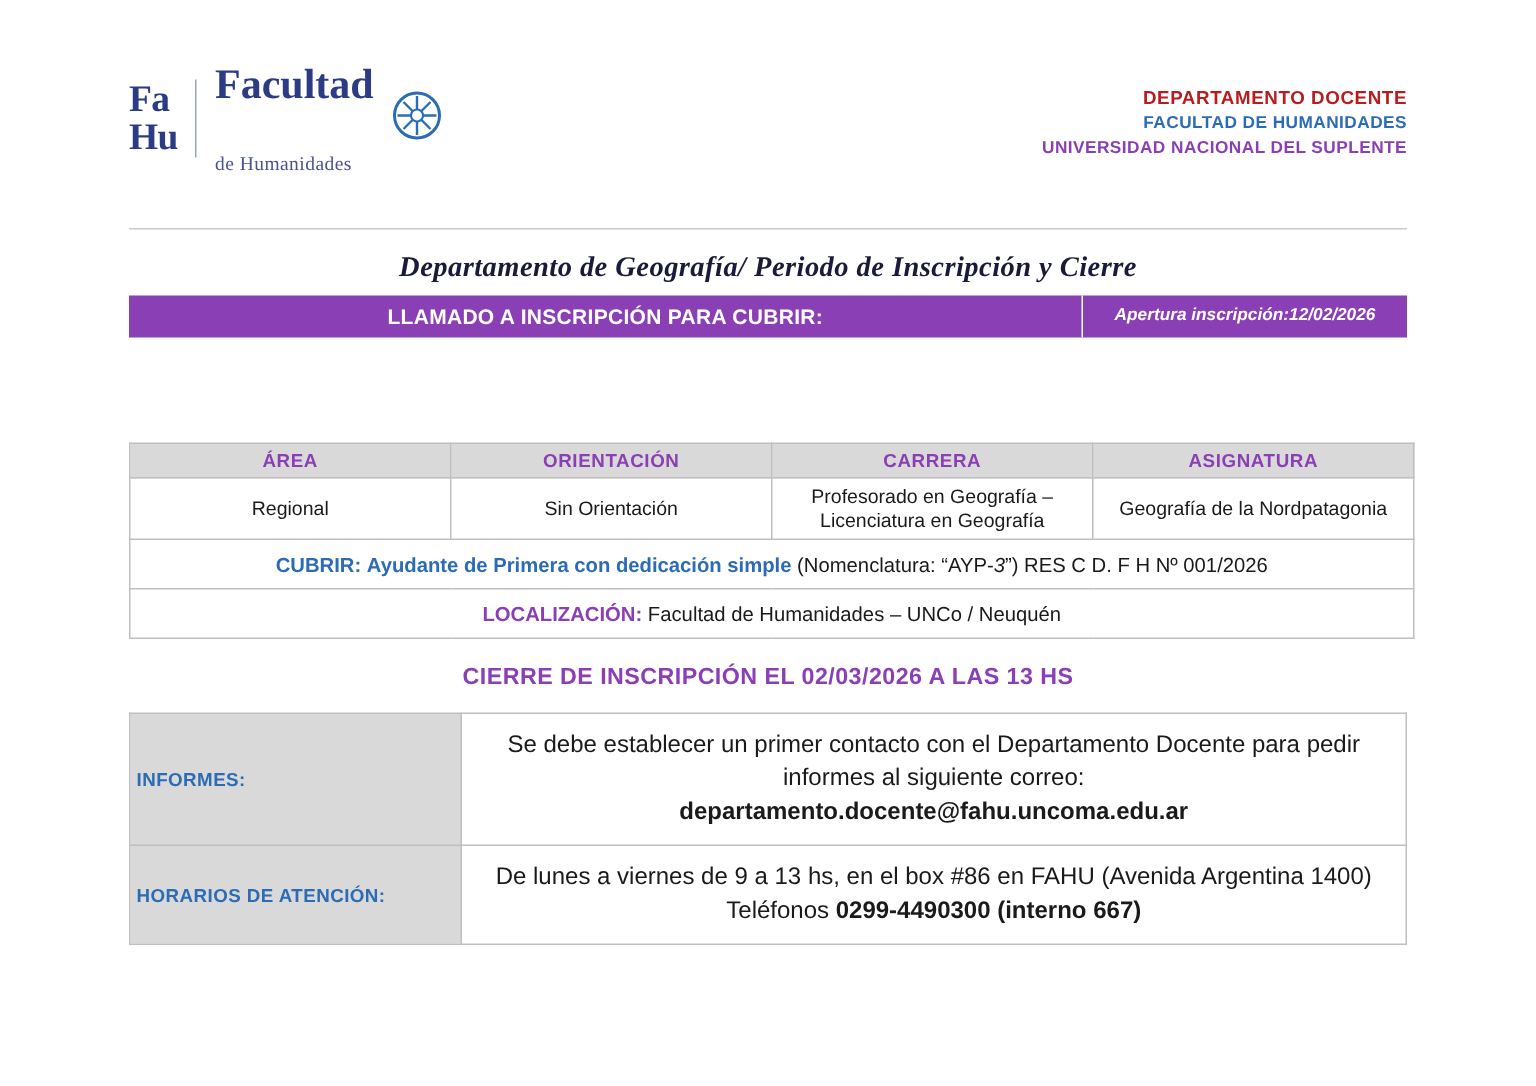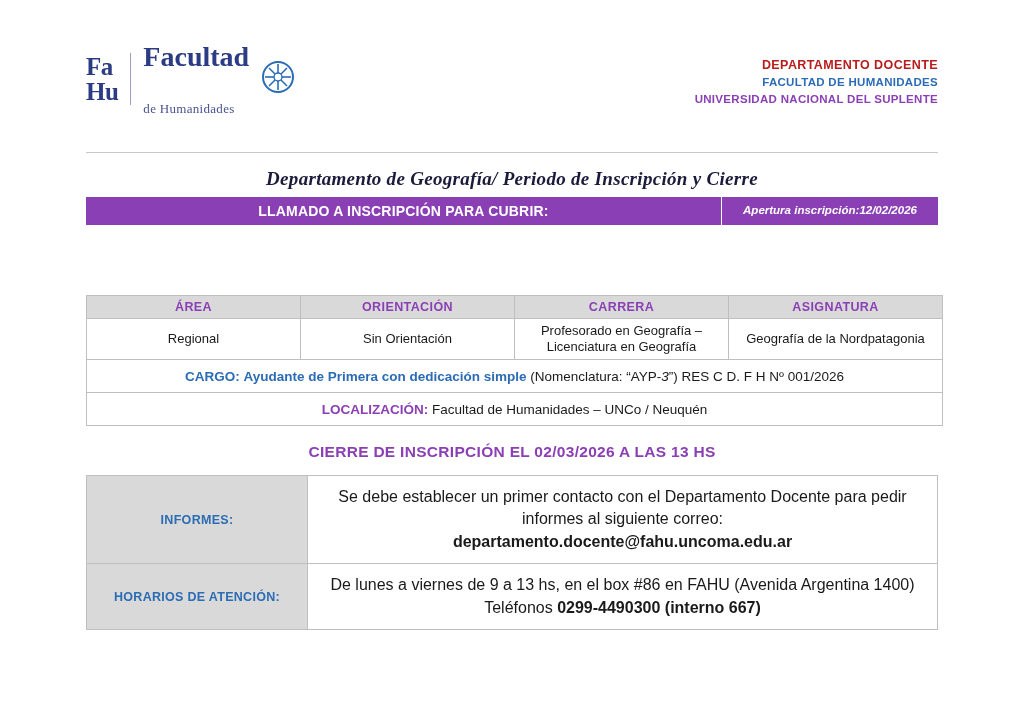--- a/index.html
+++ b/index.html
@@ -244,21 +244,20 @@
     border-collapse: collapse;
     table-layout: fixed;
   }
   .info-table td {
     border: 1px solid #bfbfbf;
     vertical-align: middle;
   }
   .info-label {
     width: 212px;
     background: #d9d9d9;
-    text-align: center;
     font-size: 12.5px;
     font-weight: bold;
     color: #2b6cb5;
     letter-spacing: 0.3px;
     padding: 6px 4px;
   }
   .info-body {
     text-align: center;
     font-size: 16px;
     color: #1a1a1a;
@@ -329,21 +328,21 @@
       <td class="th-cell" style="width:213px">ASIGNATURA</td>
     </tr>
     <tr>
       <td class="td-cell">Regional</td>
       <td class="td-cell">Sin Orientación</td>
       <td class="td-cell">Profesorado en Geografía – Licenciatura en Geografía</td>
       <td class="td-cell">Geografía de la Nordpatagonia</td>
     </tr>
     <tr>
       <td class="row-wide" colspan="4">
-        <span class="lbl-blue">CARGO:</span>
+        <span class="lbl-blue">CUBRIR:</span>
         <span class="lbl-blue">Ayudante de Primera con dedicación simple</span>
         <span>(Nomenclatura: “AYP-</span><span class="ital">3</span><span>”) RES  C D.  F H Nº 001/2026</span>
       </td>
     </tr>
     <tr>
       <td class="row-wide" colspan="4">
         <span class="lbl-purple">LOCALIZACIÓN:</span>
         <span>Facultad de Humanidades – UNCo / Neuquén</span>
       </td>
     </tr>

